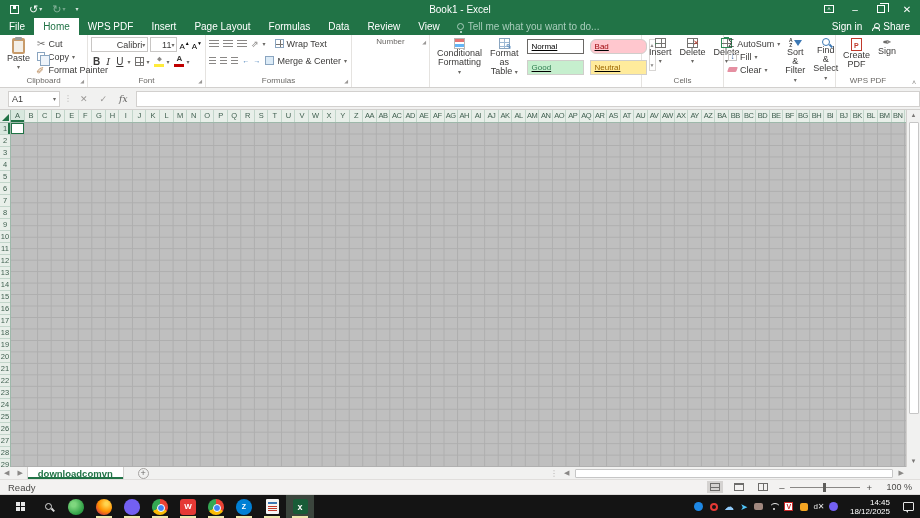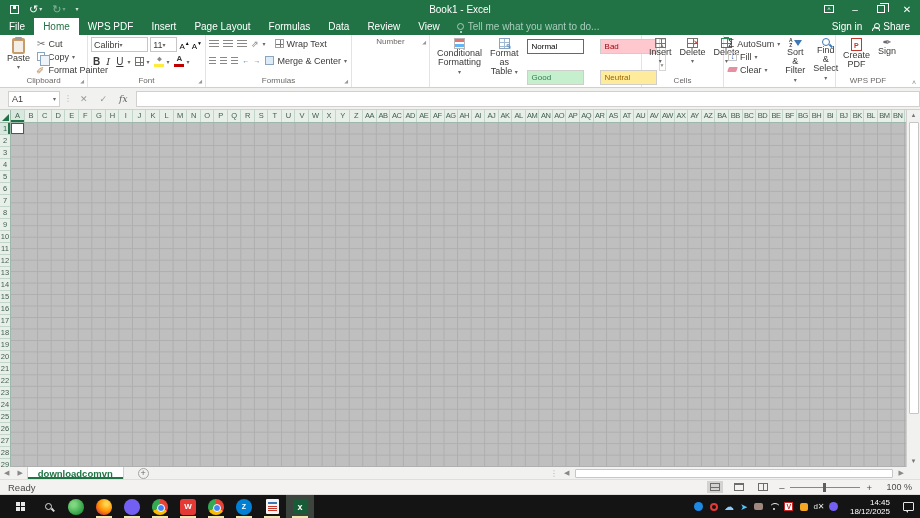--- a/index.html
+++ b/index.html
@@ -49,21 +49,21 @@
   .ic-paste { width:13px; height:16px; background:#c89b6a; border-radius:2px; position:relative; }
   .ic-paste::before { content:""; position:absolute; left:2px; top:3px; width:9px; height:11px; background:#f3efe8; }
   .ic-paste::after { content:""; position:absolute; left:3px; top:-1px; width:7px; height:3px; background:#9e9c99; border-radius:1px; }
   .ic-cut { color:#6d6c6a; font-size:10px; line-height:10px; }
   .ic-copy { width:8px; height:9px; border:1px solid #8aa5c0; position:relative; background:#fff; }
   .ic-copy::before { content:""; position:absolute; left:2px; top:2px; width:8px; height:9px; border:1px solid #8aa5c0; background:#eef4fa; }
   .ic-brush { color:#b98a5a; font-size:10px; line-height:10px; transform:rotate(-90deg); }
 
   
   .fontrow { display:flex; align-items:center; gap:2px; }
-  .selbox { border:1px solid #c8c6c4; background:#fff; font-size:9px; color:#3b3a39; display:flex; align-items:center; justify-content:flex-start; padding:0 2px; height:15px; }
+  .selbox { border:1px solid #c8c6c4; background:#fff; font-size:9px; color:#3b3a39; display:flex; align-items:center; justify-content:flex-end; padding:0 2px; height:15px; }
   .fbtn { font-size:10px; color:#3b3a39; padding:0 2px; }
   .ic-colorbar { display:inline-flex; flex-direction:column; align-items:center; line-height:8px; font-size:9px; color:#3b3a39; }
   .bar { width:10px; height:3px; margin-top:1px; }
   .ic-grid9 { width:9px; height:9px; border:1px solid #767472; background:
       linear-gradient(transparent 4px,#767472 4px,#767472 5px,transparent 5px),
       linear-gradient(90deg,transparent 4px,#767472 4px,#767472 5px,transparent 5px); }
   .ga { font-size:8px; line-height:8px; }
   .ga sup { font-size:5px; }
 
   
@@ -74,21 +74,21 @@
   .ic-coin { width:10px; height:9px; border:1px solid #3f7a9e; border-radius:2px; color:#3f7a9e; font-size:7px; line-height:8px; text-align:center; background:#eaf3f8; }
   .numsym { font-size:9px; color:#3b3a39; }
   .decbtn { font-size:7px; color:#3b3a39; letter-spacing:-0.5px; }
 
   
   .ic-cf { width:11px; height:11px; border:1px solid #b9b7b5; background:linear-gradient(#e57373 0 3px,transparent 3px 5px,#64b5f6 5px 8px,transparent 8px); }
   .ic-fat { width:11px; height:11px; border:1px solid #8aa5c0; background:
       linear-gradient(transparent 3px,#9db9d4 3px 4px,transparent 4px 7px,#9db9d4 7px 8px,transparent 8px),
       linear-gradient(90deg,transparent 4px,#9db9d4 4px 5px,transparent 5px); position:relative; }
   .ic-fat::after { content:"✎"; position:absolute; right:-3px; bottom:-3px; font-size:7px; color:#3c78b4; }
-  #style-gallery { display:grid; grid-template-columns:57px 57px; grid-auto-rows:15px; gap:16px; margin:2px 2px 16px 4px; }
+  #style-gallery { display:grid; grid-template-columns:57px 57px; grid-auto-rows:15px; gap:6px; margin:2px 2px 16px 4px;text-decoration:underline; }
   .chip { font-size:8px; line-height:13px; padding-left:4px; border:1px solid #d0cecb; overflow:hidden; white-space:nowrap; }
   .gal-scroll { display:flex; flex-direction:column; justify-content:space-between; border:1px solid #d8d6d4; width:10px; height:32px; margin-top:2px; font-size:5px; color:#8a8886; align-items:center; padding:2px 0; }
 
   
   .ic-cells { width:11px; height:10px; border:1px solid #767472; background:
       linear-gradient(transparent 4px,#767472 4px 5px,transparent 5px),
       linear-gradient(90deg,transparent 5px,#767472 5px 6px,transparent 6px); position:relative; }
   .ic-cells.ins::after { content:"←"; position:absolute; left:-2px; top:-1px; color:#2e8b57; font-size:7px; }
   .ic-cells.del::after { content:"✕"; position:absolute; right:-2px; top:-1px; color:#c0392b; font-size:7px; }
   .ic-cells.fmt { border-color:#2e8b57; }
@@ -361,21 +361,21 @@
           <span>Conditional</span>
           <span><span>Formatting</span> <span class="dd">▾</span></span>
         </div>
         <div class="rbig">
           <span class="ic-fat"></span>
           <span>Format as</span>
           <span><span>Table</span> <span class="dd">▾</span></span>
         </div>
         <div id="style-gallery">
             <span class="chip" style="background: rgb(255, 255, 255); color: rgb(0, 0, 0); border: 1px solid rgb(106, 104, 101);">Normal</span>
-            <span class="chip" style="background: rgb(255, 199, 206); color: rgb(156, 0, 6);">Bad</span>
+            <span class="chip" style="background: rgb(255, 199, 206); color: rgb(156, 0, 6); border-radius: 6px;">Bad</span>
             <span class="chip" style="background: rgb(198, 239, 206); color: rgb(46, 125, 79);">Good</span>
             <span class="chip" style="background: rgb(255, 235, 156); color: rgb(156, 101, 0);">Neutral</span>
           </div>
         <div class="gal-scroll">
           <span>▲</span>
           <span>▼</span>
         </div>
       </div>
     </div>
 

